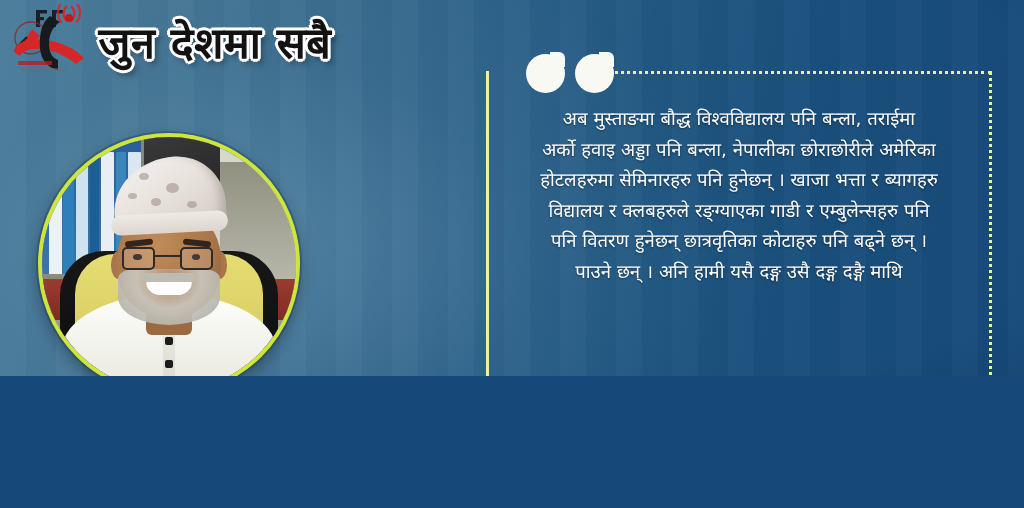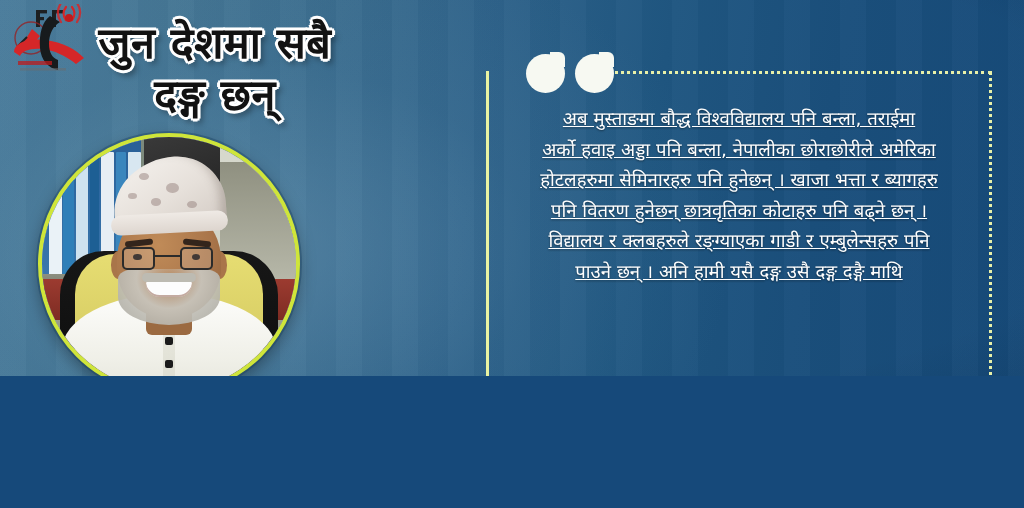--- a/index.html
+++ b/index.html
@@ -196,21 +196,21 @@
   #qm-close .t2{ left:51px; top:26px; border-radius:10px 0 6px 0; }
 
   #quote-text{
     position:absolute; left:26px; right:26px; top:52px;
     color:#ffffff;
     font-size:18.5px;
     line-height:30.5px;
     text-align:center;
     text-shadow:0 1px 2px rgba(0,0,0,.45);
   }
-  #quote-text .qline{ display:block; white-space:nowrap;text-decoration:underline; }
+  #quote-text .qline{ display:block; white-space:nowrap; }
 </style>
 </head>
 <body>
 
 <div id="poster">
 
   <div id="bg-texture"></div>
 
   <div id="logo">
     <svg viewBox="0 0 104 78" xmlns="http://www.w3.org/2000/svg">
@@ -242,21 +242,20 @@
       </g>
       <circle cx="63" cy="14" r="4" fill="#c81414"></circle>
 
       <rect x="12" y="57" width="34" height="4" fill="#c41414" opacity=".75"></rect>
       <rect x="14" y="64" width="46" height="2.6" fill="#6b6b6b" opacity=".55"></rect>
     </svg>
   </div>
 
   <div id="headline">
     <span class="hl-line l1">जुन देशमा सबै</span>
-    <span class="hl-line l2">दङ्ग छन्</span>
   </div>
 
   <div id="portrait-wrap">
     <div id="portrait">
       <div class="pt-wall"></div>
       <div class="pt-shelf"></div>
       <div class="pt-books">
         <i style="left:2%;  width:13%; background:#eaf2f7;"></i>
         <i style="left:17%; width:11%; background:#2f7fb8;"></i>
         <i style="left:30%; width:12%; background:#cfe2ef;"></i>
@@ -319,22 +318,22 @@
       <b class="b1"></b>
         <b class="b2"></b>
         <i class="t1"></i>
         <i class="t2"></i>
     </div>
 
     <div id="quote-text">
       <span class="qline">अब मुस्ताङमा बौद्ध विश्वविद्यालय पनि बन्ला, तराईमा</span>
       <span class="qline">अर्को हवाइ अड्डा पनि बन्ला, नेपालीका छोराछोरीले अमेरिका</span>
       <span class="qline">होटलहरुमा सेमिनारहरु पनि हुनेछन् । खाजा भत्ता र ब्यागहरु</span>
+      <span class="qline">विद्यालय र क्लबहरुले रङ्ग्याएका गाडी र एम्बुलेन्सहरु पनि</span>
       <span class="qline">पनि वितरण हुनेछन् छात्रवृतिका कोटाहरु पनि बढ्ने छन् ।</span>
-      <span class="qline">विद्यालय र क्लबहरुले रङ्ग्याएका गाडी र एम्बुलेन्सहरु पनि</span>
       <span class="qline">पाउने छन् । अनि हामी यसै दङ्ग उसै दङ्ग दङ्गै माथि</span>
     </div>
 
     <div class="qmark" id="qm-close">
       <b class="b1"></b>
         <b class="b2"></b>
         <i class="t1"></i>
         <i class="t2"></i>
     </div>
   </div>

